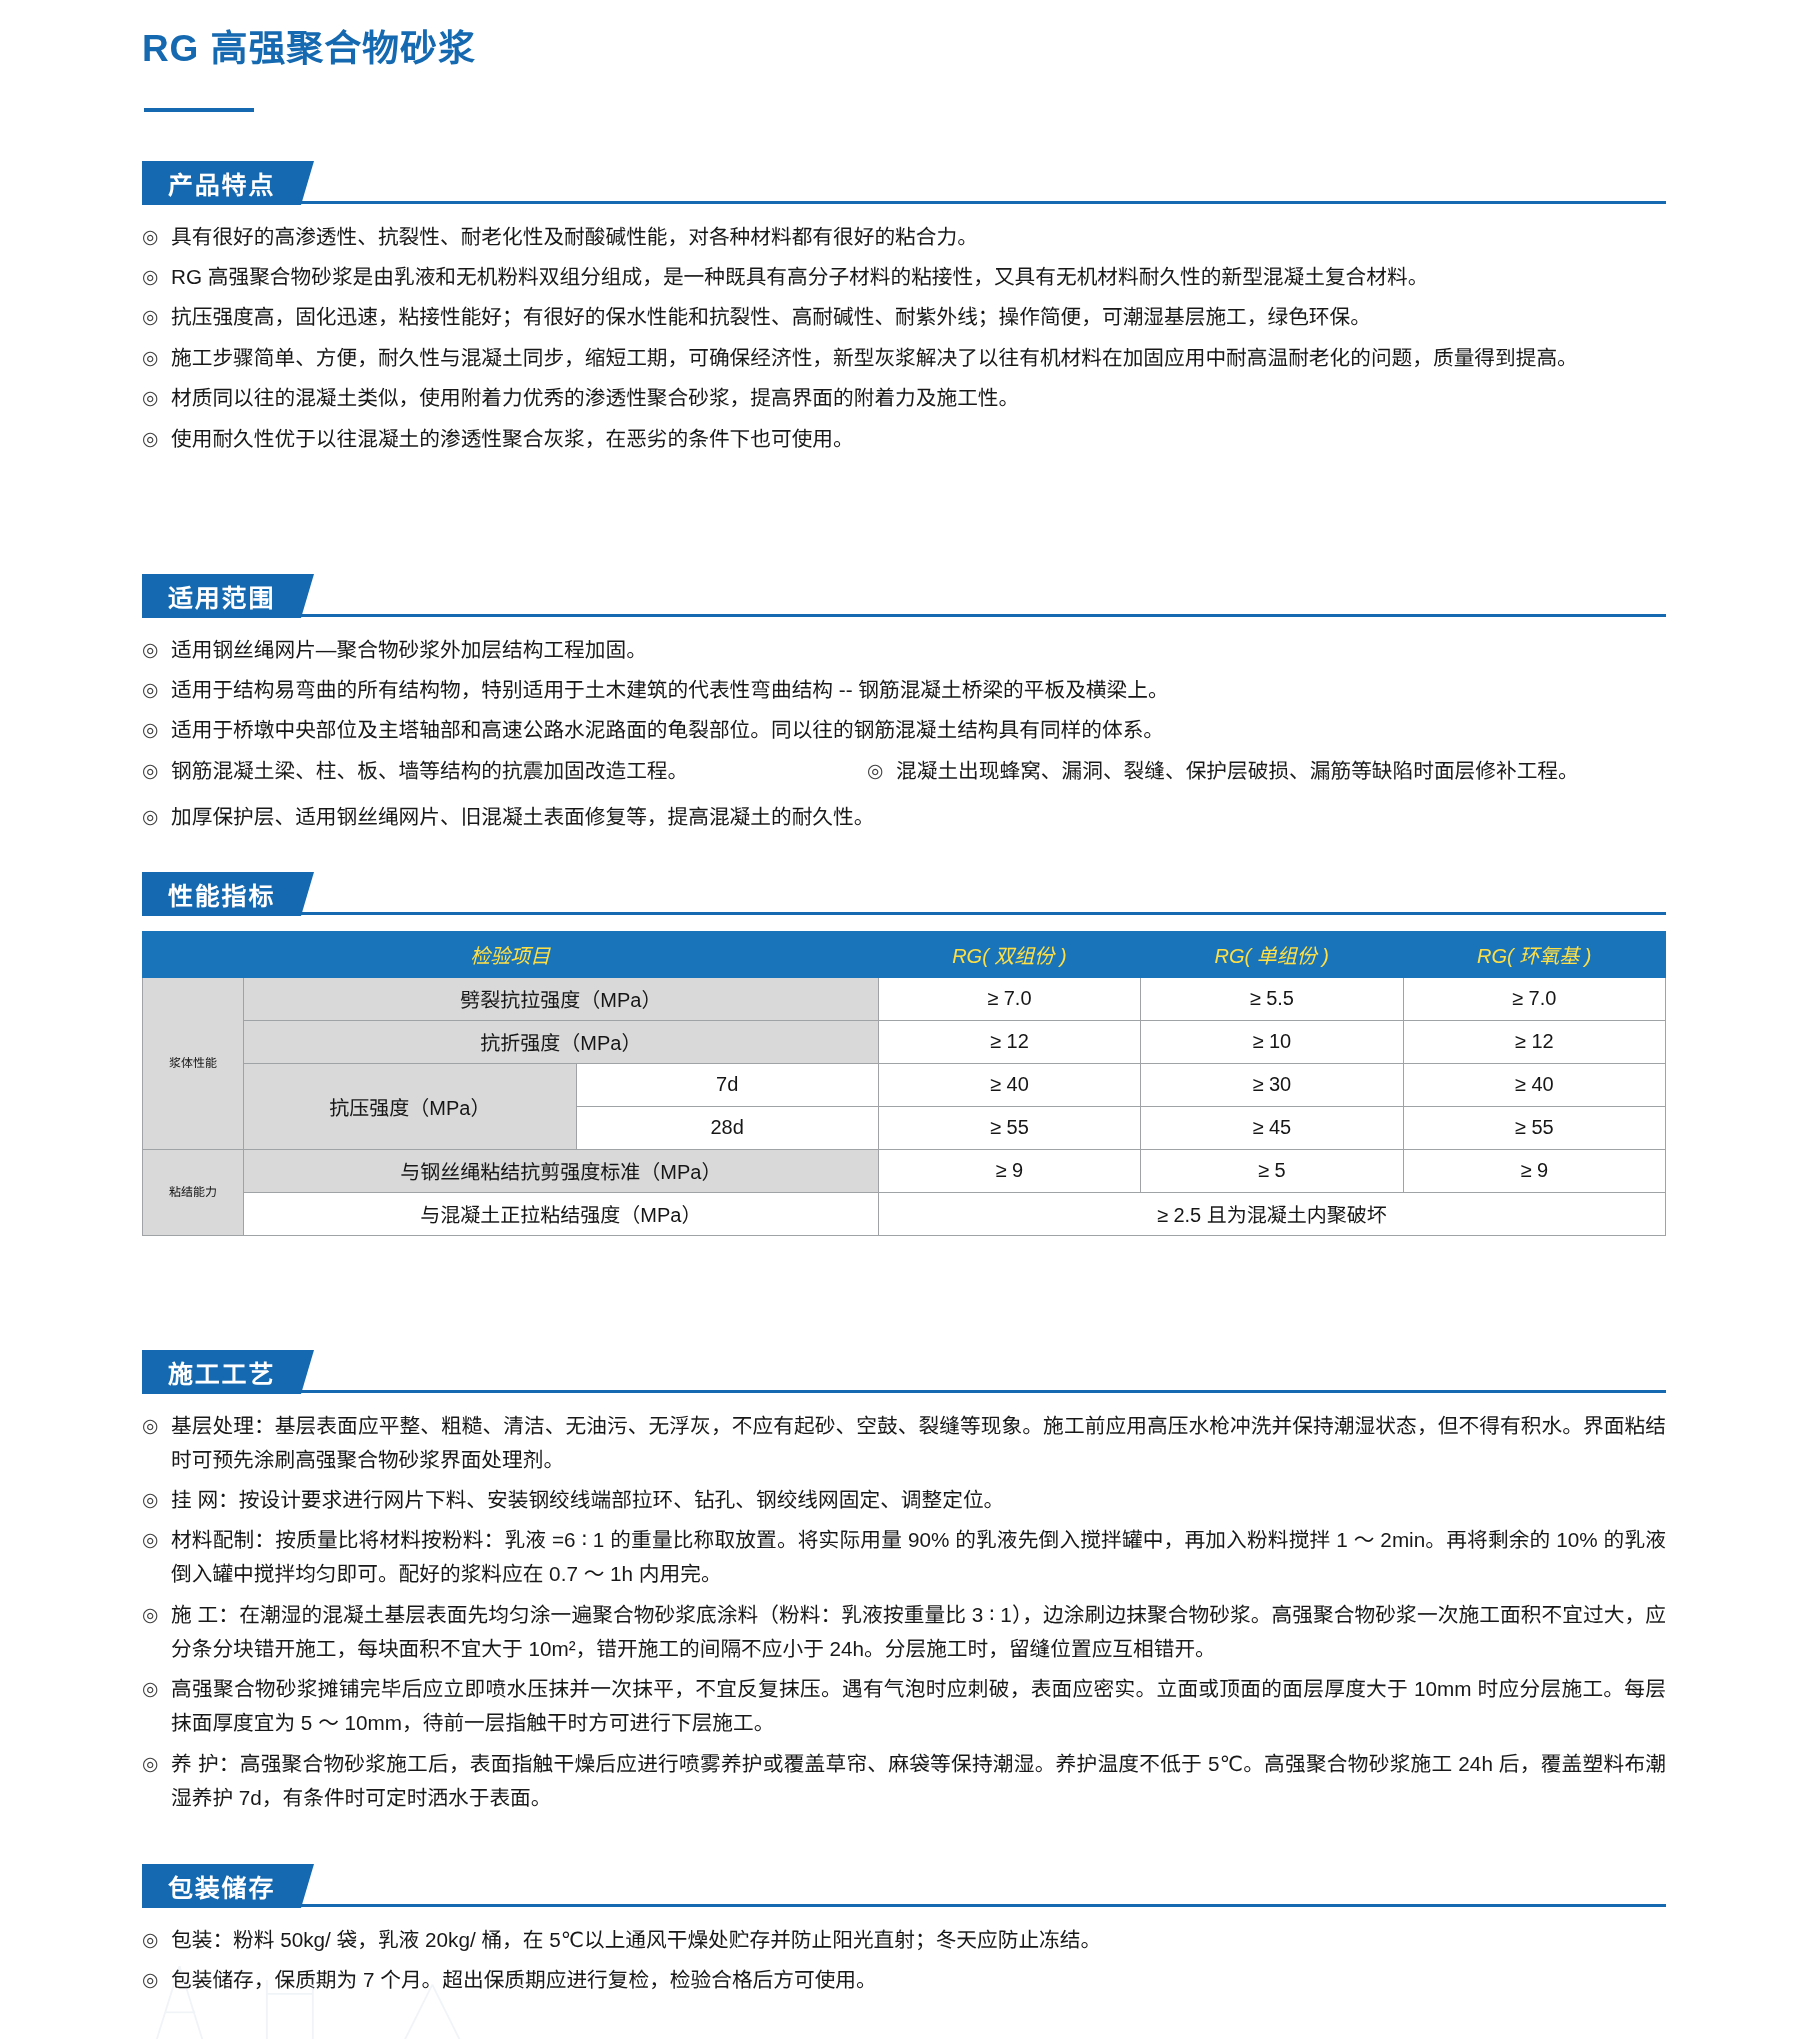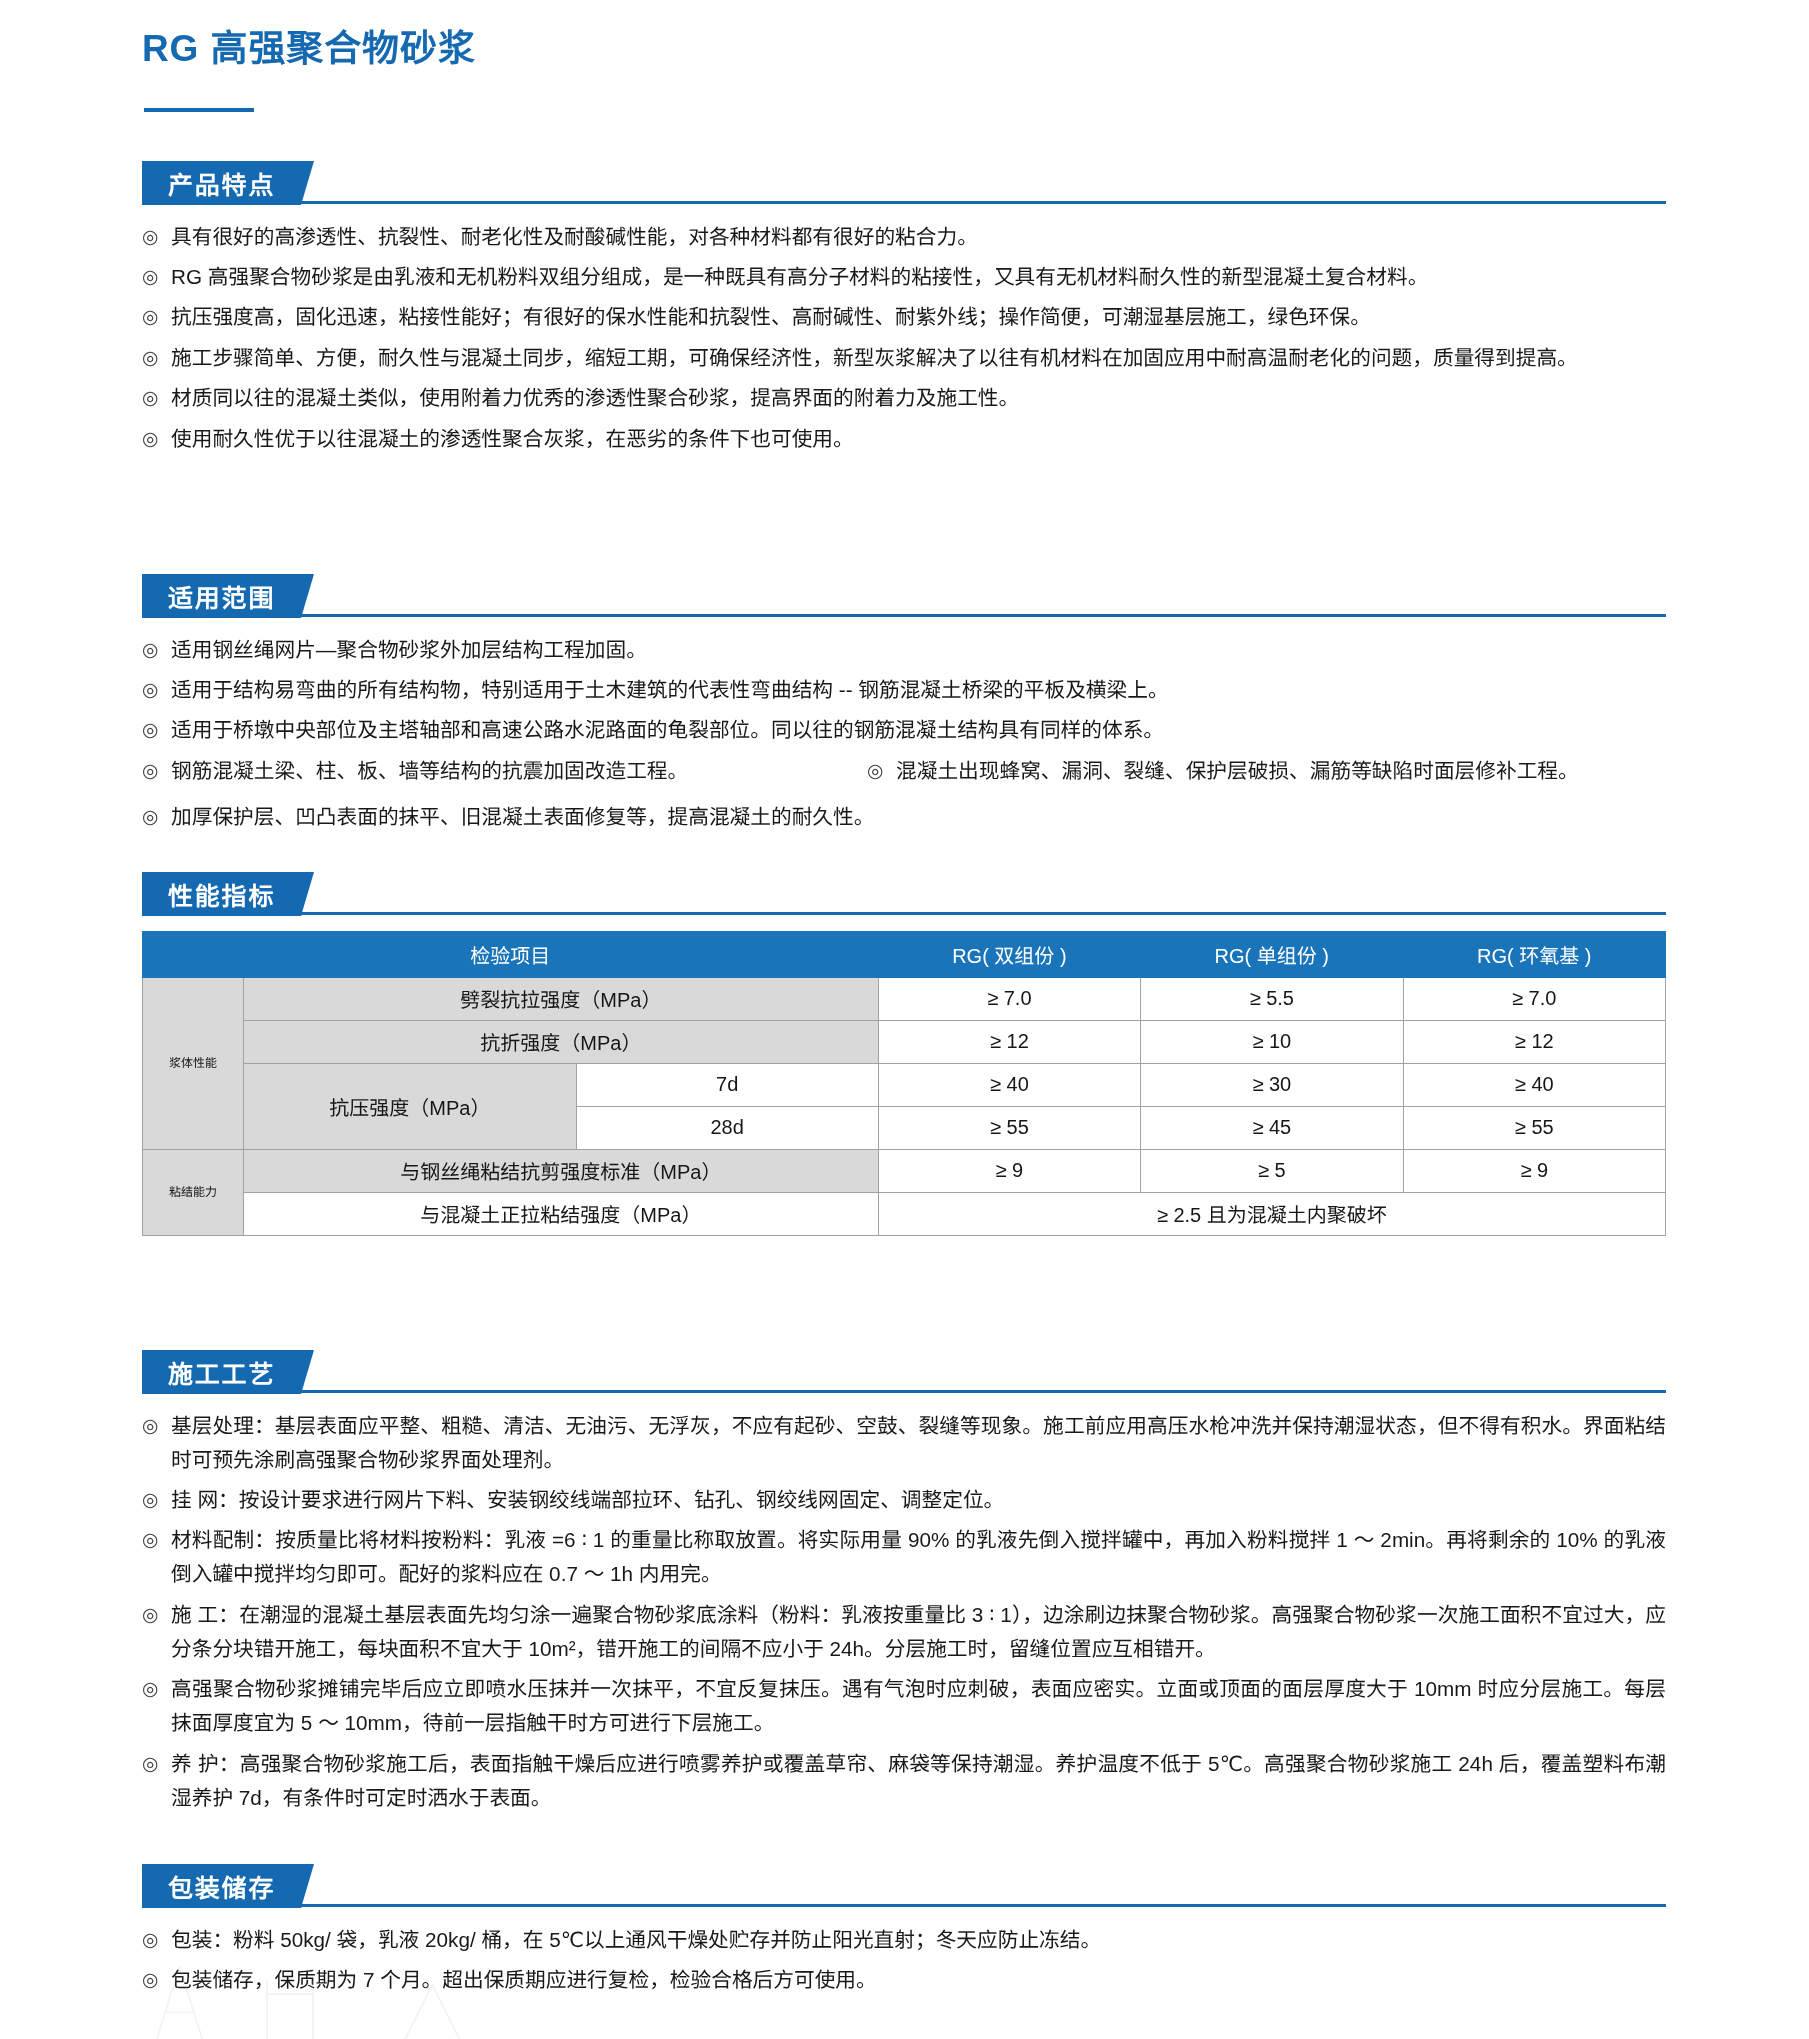--- a/index.html
+++ b/index.html
@@ -155,24 +155,25 @@
   table.perf th, table.perf td {
     border: 0.9px solid #9fa3a6;
     text-align: center;
     vertical-align: middle;
     height: 43px;
     padding: 1.8px 5.5px;
     font-weight: normal;
   }
   table.perf thead th {
     background: #1a74ba;
-    color: #ffffff;
+    color: #fde047;
     font-size: 20px;
     height: 46px;
     border: 0.9px solid #1a74ba;
+    font-style: italic;
   }
   td.shade {
     background: #d9d9d9;
   }
   td.rowlabel {
     background: #d9d9d9;
     width: 92px;
     font-size: 12px;
     line-height: 33px;
   }
@@ -230,21 +231,21 @@
       <div class="col-a">
         <span class="bsym">◎</span>
         <span>钢筋混凝土梁、柱、板、墙等结构的抗震加固改造工程。</span>
       </div>
       <div class="col-b">
         <span class="bsym">◎</span>
         <span>混凝土出现蜂窝、漏洞、裂缝、保护层破损、漏筋等缺陷时面层修补工程。</span>
       </div>
     </div>
     <ul class="bullets">
-      <li><span class="bsym">◎</span><span>加厚保护层、凹凸表面的抹平、旧混凝土表面修复等，提高混凝土的耐久性。</span></li>
+      <li><span class="bsym">◎</span><span>加厚保护层、适用钢丝绳网片、旧混凝土表面修复等，提高混凝土的耐久性。</span></li>
     </ul>
   </div>
 
   <div class="section" style="top:872px;">
     <div class="sec-head">
       <div class="tag">性能指标</div>
       <div class="rule"></div>
     </div>
     <table class="perf">
       <thead>

